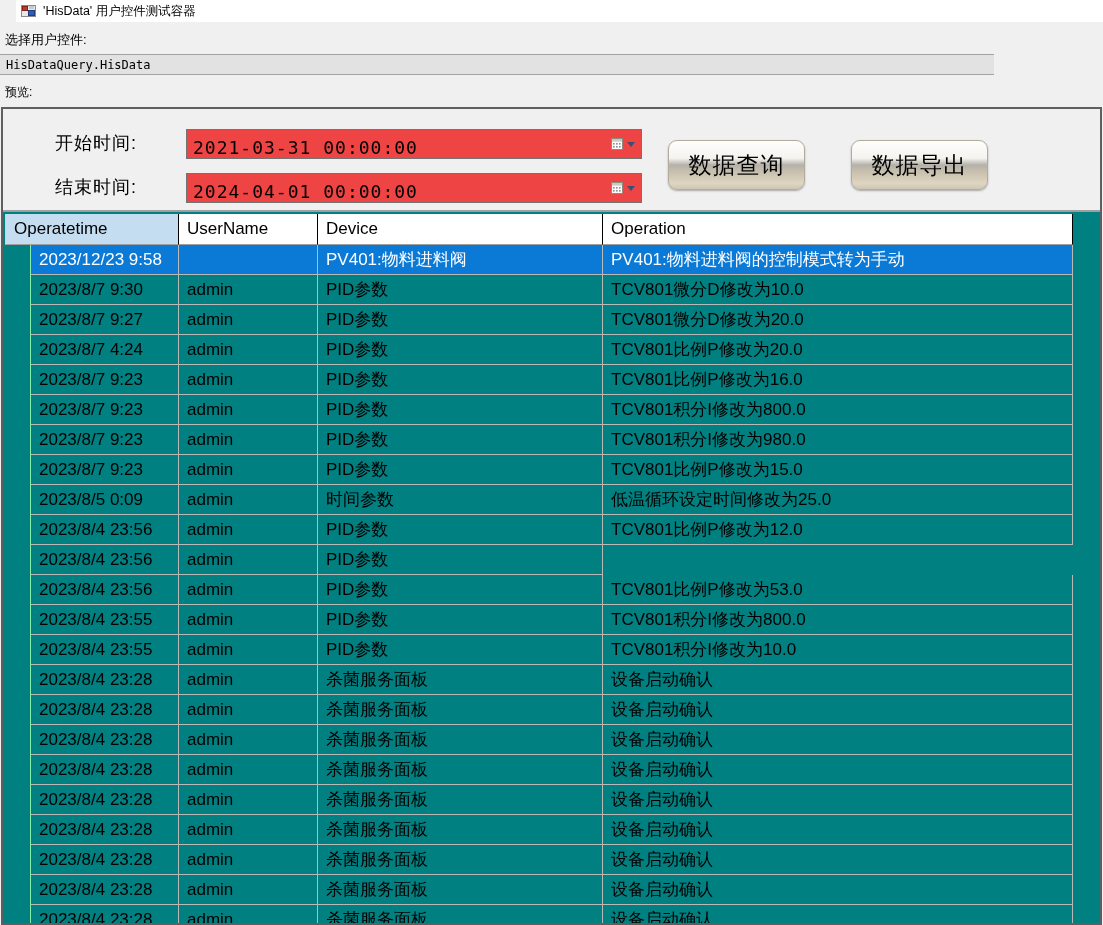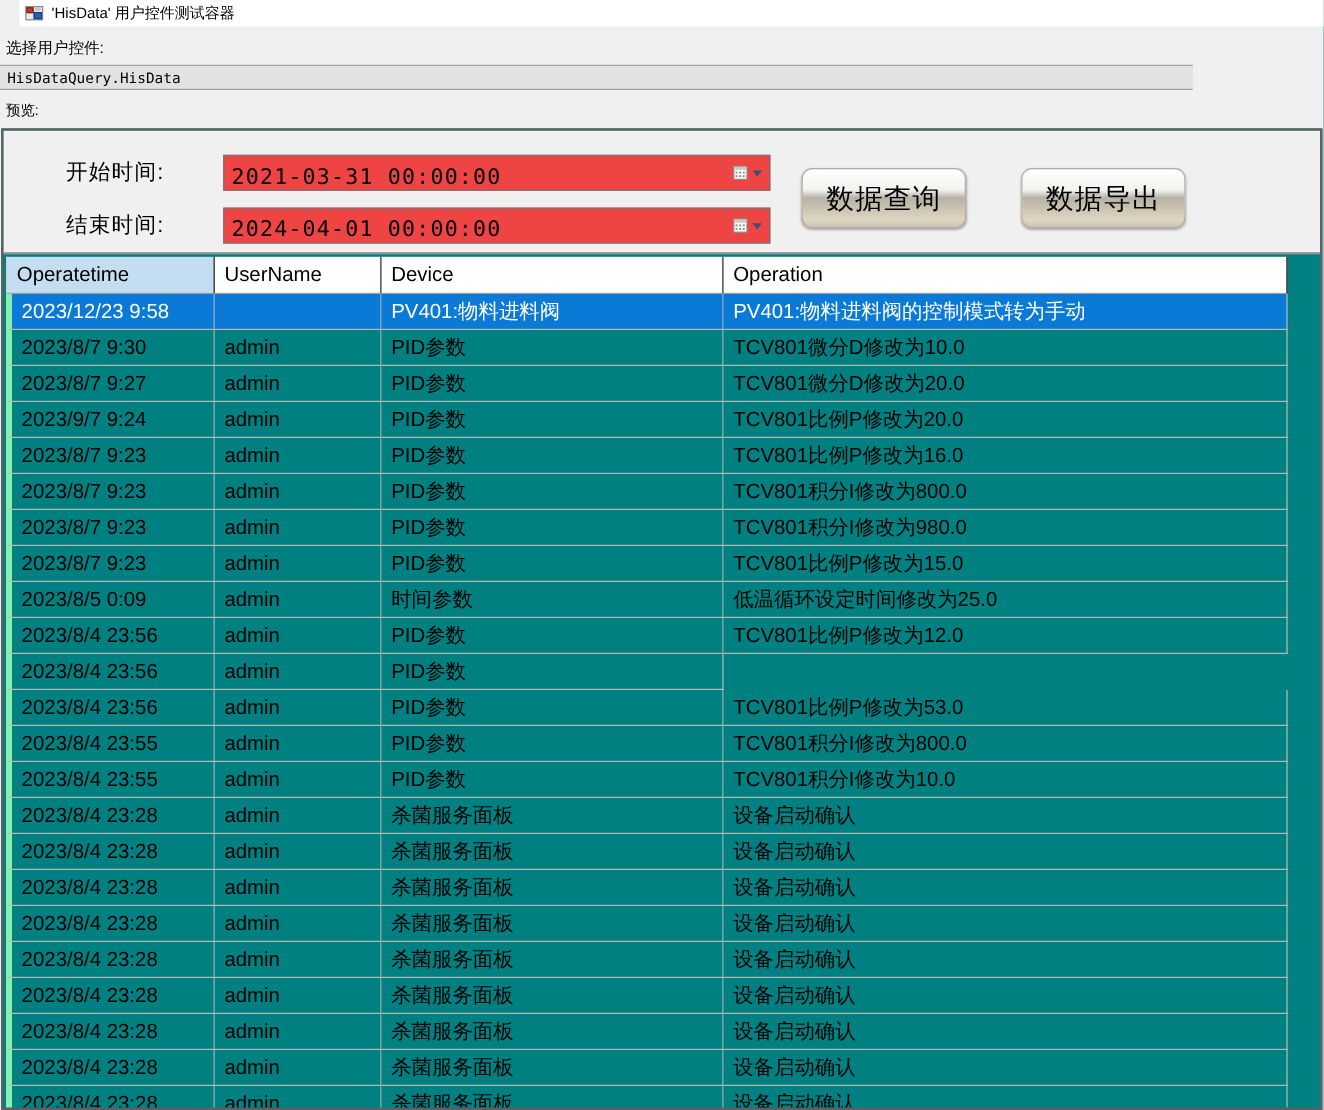--- a/index.html
+++ b/index.html
@@ -77,21 +77,21 @@
     border-bottom:1px solid #9f9f9f;border-right:1px solid #000000;
     font-size:17px;display:flex;align-items:center;padding-left:8px;white-space:nowrap;
   }
   .hcell:first-child{background:var(--hdr-hl,#c4ddf0);border-left:1px solid #d2d2d2;}
   .cell{
     height:30px;background:var(--grid-bg,#008080);box-sizing:border-box;
     border-bottom:1px solid #b9b9b9;border-right:1px solid #b9b9b9;
     font-size:17px;display:flex;align-items:center;padding-left:8px;
     white-space:nowrap;overflow:hidden;color:#000;
   }
-  .row .cell:first-child{border-left:5px solid #86efac;}
+  .row .cell:first-child{border-left:1px solid #86efac;margin-left:25px;}
   .row.selected .cell{background:var(--sel-bg,#0b79d6);color:#fff;}
 </style>
 </head>
 <body>
 
 <div class="titlebar">
   <span class="app-icon">
     <span class="frame"></span>
     <span class="tile-gray"></span>
     <span class="tile-red"></span>
@@ -171,21 +171,21 @@
           <div class="cell">PID参数</div>
           <div class="cell">TCV801微分D修改为10.0</div>
         </div>
         <div class="row">
           <div class="cell">2023/8/7 9:27</div>
           <div class="cell">admin</div>
           <div class="cell">PID参数</div>
           <div class="cell">TCV801微分D修改为20.0</div>
         </div>
         <div class="row">
-          <div class="cell">2023/9/7 9:24</div>
+          <div class="cell">2023/8/7 4:24</div>
           <div class="cell">admin</div>
           <div class="cell">PID参数</div>
           <div class="cell">TCV801比例P修改为20.0</div>
         </div>
         <div class="row">
           <div class="cell">2023/8/7 9:23</div>
           <div class="cell">admin</div>
           <div class="cell">PID参数</div>
           <div class="cell">TCV801比例P修改为16.0</div>
         </div>

